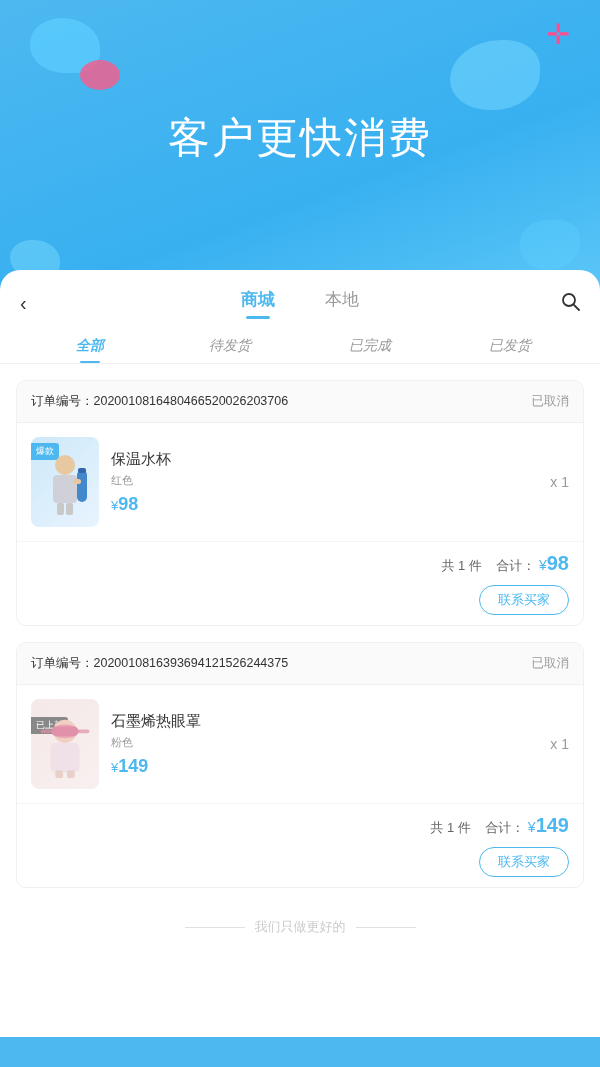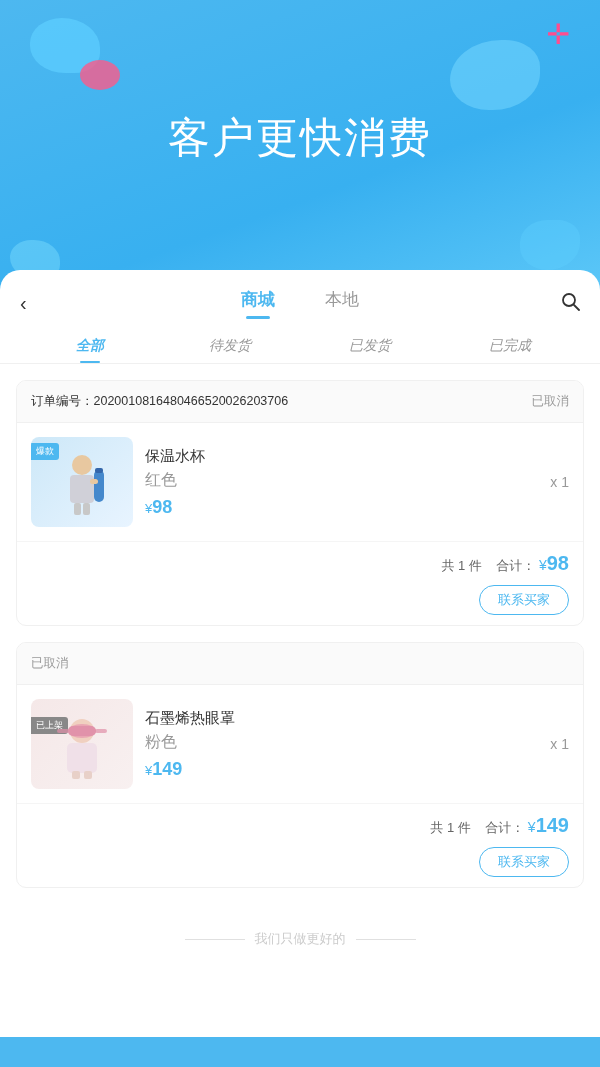--- a/index.html
+++ b/index.html
@@ -159,21 +159,21 @@
       content: '';
       position: absolute;
       bottom: 0; left: 50%; transform: translateX(-50%);
       width: 20px; height: 2px;
       background: #4db8f0;
       border-radius: 2px;
     }
 
     
     .order-block {
-      margin: 16px 16px 12px 16px;
+      margin: 16px 16px 0 16px;
       border: 1px solid #f0f0f0;
       border-radius: 10px;
       overflow: hidden;
     }
     .order-header {
       display: flex;
       align-items: center;
       justify-content: space-between;
       padding: 12px 14px;
       background: #fafafa;
@@ -189,21 +189,21 @@
     }
 
     
     .product-row {
       display: flex;
       align-items: center;
       padding: 14px;
       gap: 12px;
     }
     .product-img {
-      width: 102px;
+      width: 68px;
       height: 90px;
       border-radius: 8px;
       overflow: hidden;
       flex-shrink: 0;
       position: relative;
       background: linear-gradient(135deg, #e8f4ff 0%, #d0e8ff 100%);
     }
     
     .product-img-1 {
       background: linear-gradient(135deg, #cde8f8 0%, #e8f4ff 100%);
@@ -243,21 +243,21 @@
     .product-info {
       flex: 1;
     }
     .product-name {
       font-size: 15px;
       color: #333;
       font-weight: 500;
       margin-bottom: 4px;
     }
     .product-variant {
-      font-size: 16px;
+      font-size: 11px;
       color: #999;
       margin-bottom: 6px;
     }
     .product-price {
       font-size: 18px;
       color: #4db8f0;
       font-weight: 700;
     }
     .product-price .yen {
       font-size: 13px;
@@ -348,22 +348,22 @@
       <svg width="20" height="20" viewBox="0 0 20 20" fill="none">
         <circle cx="9" cy="9" r="6" stroke="#333" stroke-width="1.8"></circle>
         <line x1="14" y1="14" x2="19" y2="19" stroke="#333" stroke-width="1.8" stroke-linecap="round"></line>
       </svg>
     </div>
   </div>
 
   <div class="filter-row">
     <div class="filter-tab active">全部</div>
     <div class="filter-tab">待发货</div>
+    <div class="filter-tab">已完成</div>
     <div class="filter-tab">已发货</div>
-    <div class="filter-tab">已完成</div>
   </div>
 
   <div class="order-block">
     <div class="order-header">
       <span class="order-id">订单编号：2020010816480466520026203706</span>
       <span class="order-status">已取消</span>
     </div>
     <div class="product-row">
       <div class="product-img product-img-1">
         <span class="img-label">爆款</span>
@@ -400,20 +400,21 @@
         <span class="total-price">
           <span class="yen">¥</span><span>98</span>
         </span>
       </div>
       <div class="contact-btn">联系买家</div>
     </div>
   </div>
 
   <div class="order-block">
     <div class="order-header">
+      <span class="order-id">订单编号：2020010816393694121526244375</span>
       <span class="order-status">已取消</span>
     </div>
     <div class="product-row">
       <div class="product-img product-img-2">
         <span class="img-label2">已上架</span>
 
         <div class="product-img-2-inner">
           <svg class="eye-svg" viewBox="0 0 70 70" fill="none">
 
             <ellipse cx="35" cy="22" rx="12" ry="12" fill="#f0d0c0"></ellipse>

